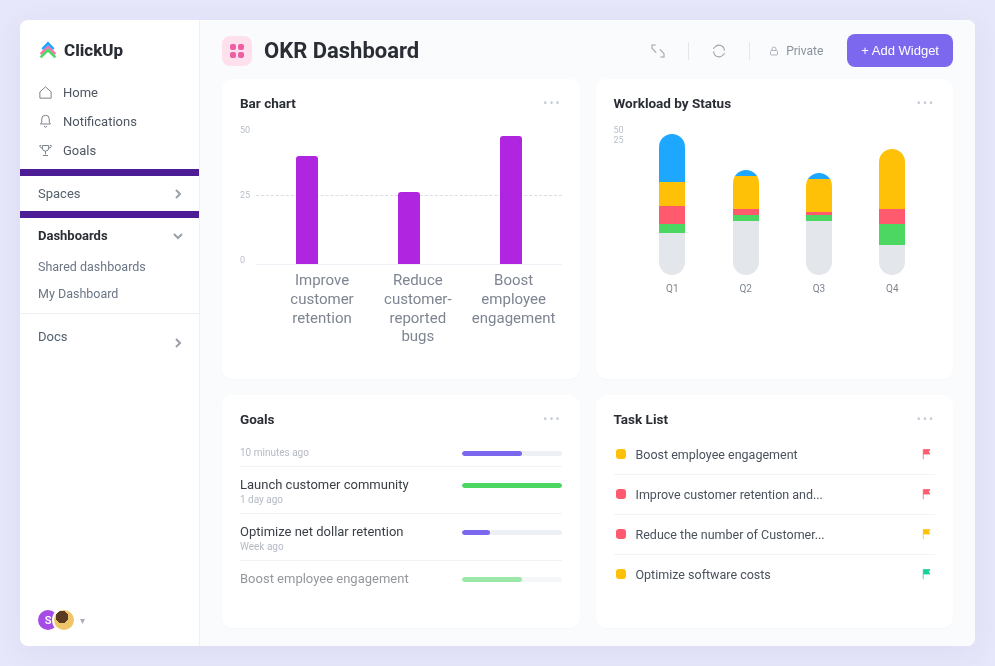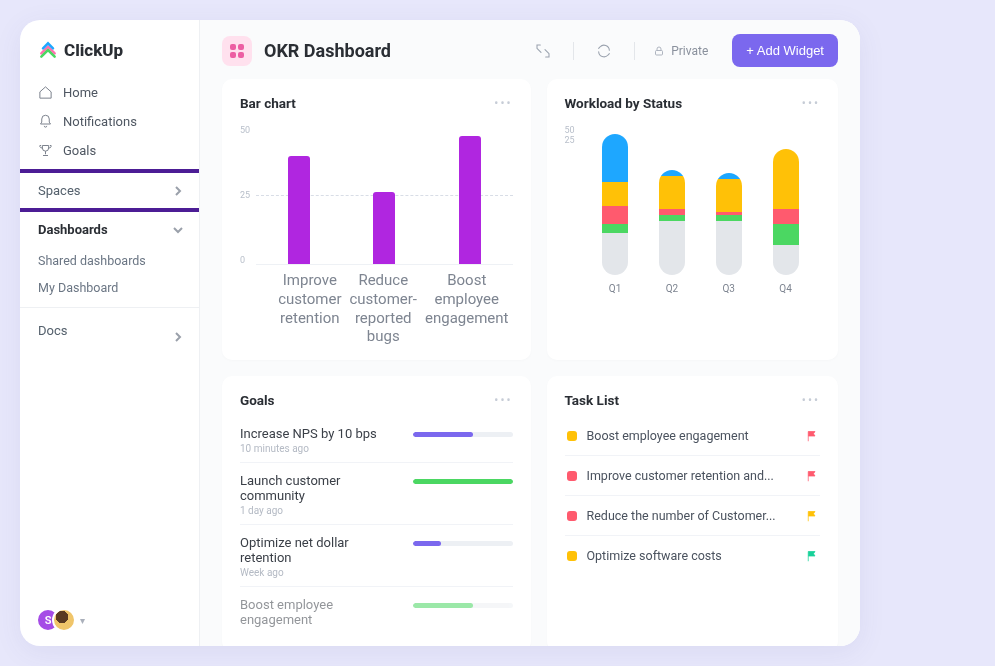--- a/index.html
+++ b/index.html
@@ -5,22 +5,22 @@
   * { box-sizing: border-box; margin: 0; padding: 0; }
   body {
     font-family: -apple-system, BlinkMacSystemFont, "Segoe UI", Roboto, sans-serif;
     background: #e7e7fb;
     padding: 20px;
     font-size: 13px;
     color: #2a2e34;
   }
   .app {
     background: #fff;
-    border-radius: 20px;
-    width: 840px;
+    border-radius: 8px;
+    width: 955px;
     height: 626px;
     display: flex;
     overflow: hidden;
     box-shadow: 0 6px 28px rgba(80,80,140,0.08);
   }
   
   .sidebar {
     width: 180px;
     border-right: 1px solid #eef0f3;
     display: flex;
@@ -34,21 +34,21 @@
   .nav-group { padding: 4px 0; }
   .nav-item {
     display:flex; align-items:center; gap:10px;
     padding: 7px 18px; color:#4f5762; font-size:13px;
     cursor:pointer;
   }
   .nav-item svg { width:15px; height:15px; stroke:#7c828d; fill:none; stroke-width:1.6; }
   .section-head {
     display:flex; align-items:center; justify-content:space-between;
     padding: 10px 16px 10px 18px; font-size:13px; color:#54606c;
-    border-top:4px solid #4c1d95;
+    border-top:7px solid #4c1d95;
     cursor:pointer;
   }
   .section-head.bold { font-weight:700; color:#2a2e34; }
   .chev { width:10px; height:10px; stroke:#9aa0aa; fill:none; stroke-width:2; }
   .sub-item { padding:6px 18px 6px 18px; color:#6b7684; font-size:12.5px; cursor:pointer; }
   .avatar-row { position:absolute; bottom:14px; left:16px; display:flex; align-items:center; gap:-6px; }
   .avatar { width:24px; height:24px; border-radius:50%; background:#a54ce6; color:#fff; display:flex; align-items:center; justify-content:center; font-size:11px; font-weight:600; border:2px solid #fff; }
   .avatar.b { background:#f0c56a; margin-left:-8px; background-image:radial-gradient(circle at 40% 35%, #5a3a22 35%, #f0c56a 36%);}
   .avatar-caret { margin-left:4px; color:#aab0bb; font-size:10px; }
   
@@ -56,21 +56,21 @@
   .topbar {
     display:flex; align-items:center; padding: 14px 22px 12px 22px;
     gap:12px;
   }
   .title-icon {
     width:30px; height:30px; border-radius:8px; background:#ffe1ee;
     display:flex; align-items:center; justify-content:center;
   }
   .title-icon-inner { width:14px;height:14px; display:grid; grid-template-columns:1fr 1fr; gap:2px; }
   .title-icon-inner span { background:#ec5fa3; border-radius:2px; }
-  .page-title { font-size:18px; font-weight:700; }
+  .page-title { font-size:22px; font-weight:700; }
   .topbar-spacer { flex:1; }
   .tb-icon { width:16px;height:16px; stroke:#9aa2ae; fill:none; stroke-width:1.6; cursor:pointer; margin:0 4px;}
   .tb-div { width:1px; height:18px; background:#e3e6ea; margin:0 6px; }
   .private { display:flex; align-items:center; gap:6px; color:#8a919d; font-size:12px; cursor:pointer;}
   .private svg { width:12px; height:12px; stroke:#a6adb9; fill:none; stroke-width:1.8;}
   .add-widget {
     background:#7b68ee; color:#fff; border:none; border-radius:8px;
     padding:9px 14px; font-size:13px; font-weight:500; cursor:pointer; margin-left:12px;
   }
   
@@ -292,21 +292,20 @@
       </div>
 
       <div class="card">
         <div class="card-head">
           <span class="card-title">Goals</span>
           <span class="dots">•••</span>
         </div>
         <div id="goal-list">
             <div class="goal-row">
     <div class="goal-txt">
-      <div class="goal-name">Increase NPS by 10 bps</div>
       <div class="goal-time">10 minutes ago</div>
     </div>
     <div class="goal-bar">
       <div class="goal-bar-fill" style="width:60%;background:#7b68ee"></div>
     </div>
             </div>
             <div class="goal-row">
     <div class="goal-txt">
       <div class="goal-name">Launch customer community</div>
       <div class="goal-time">1 day ago</div>

